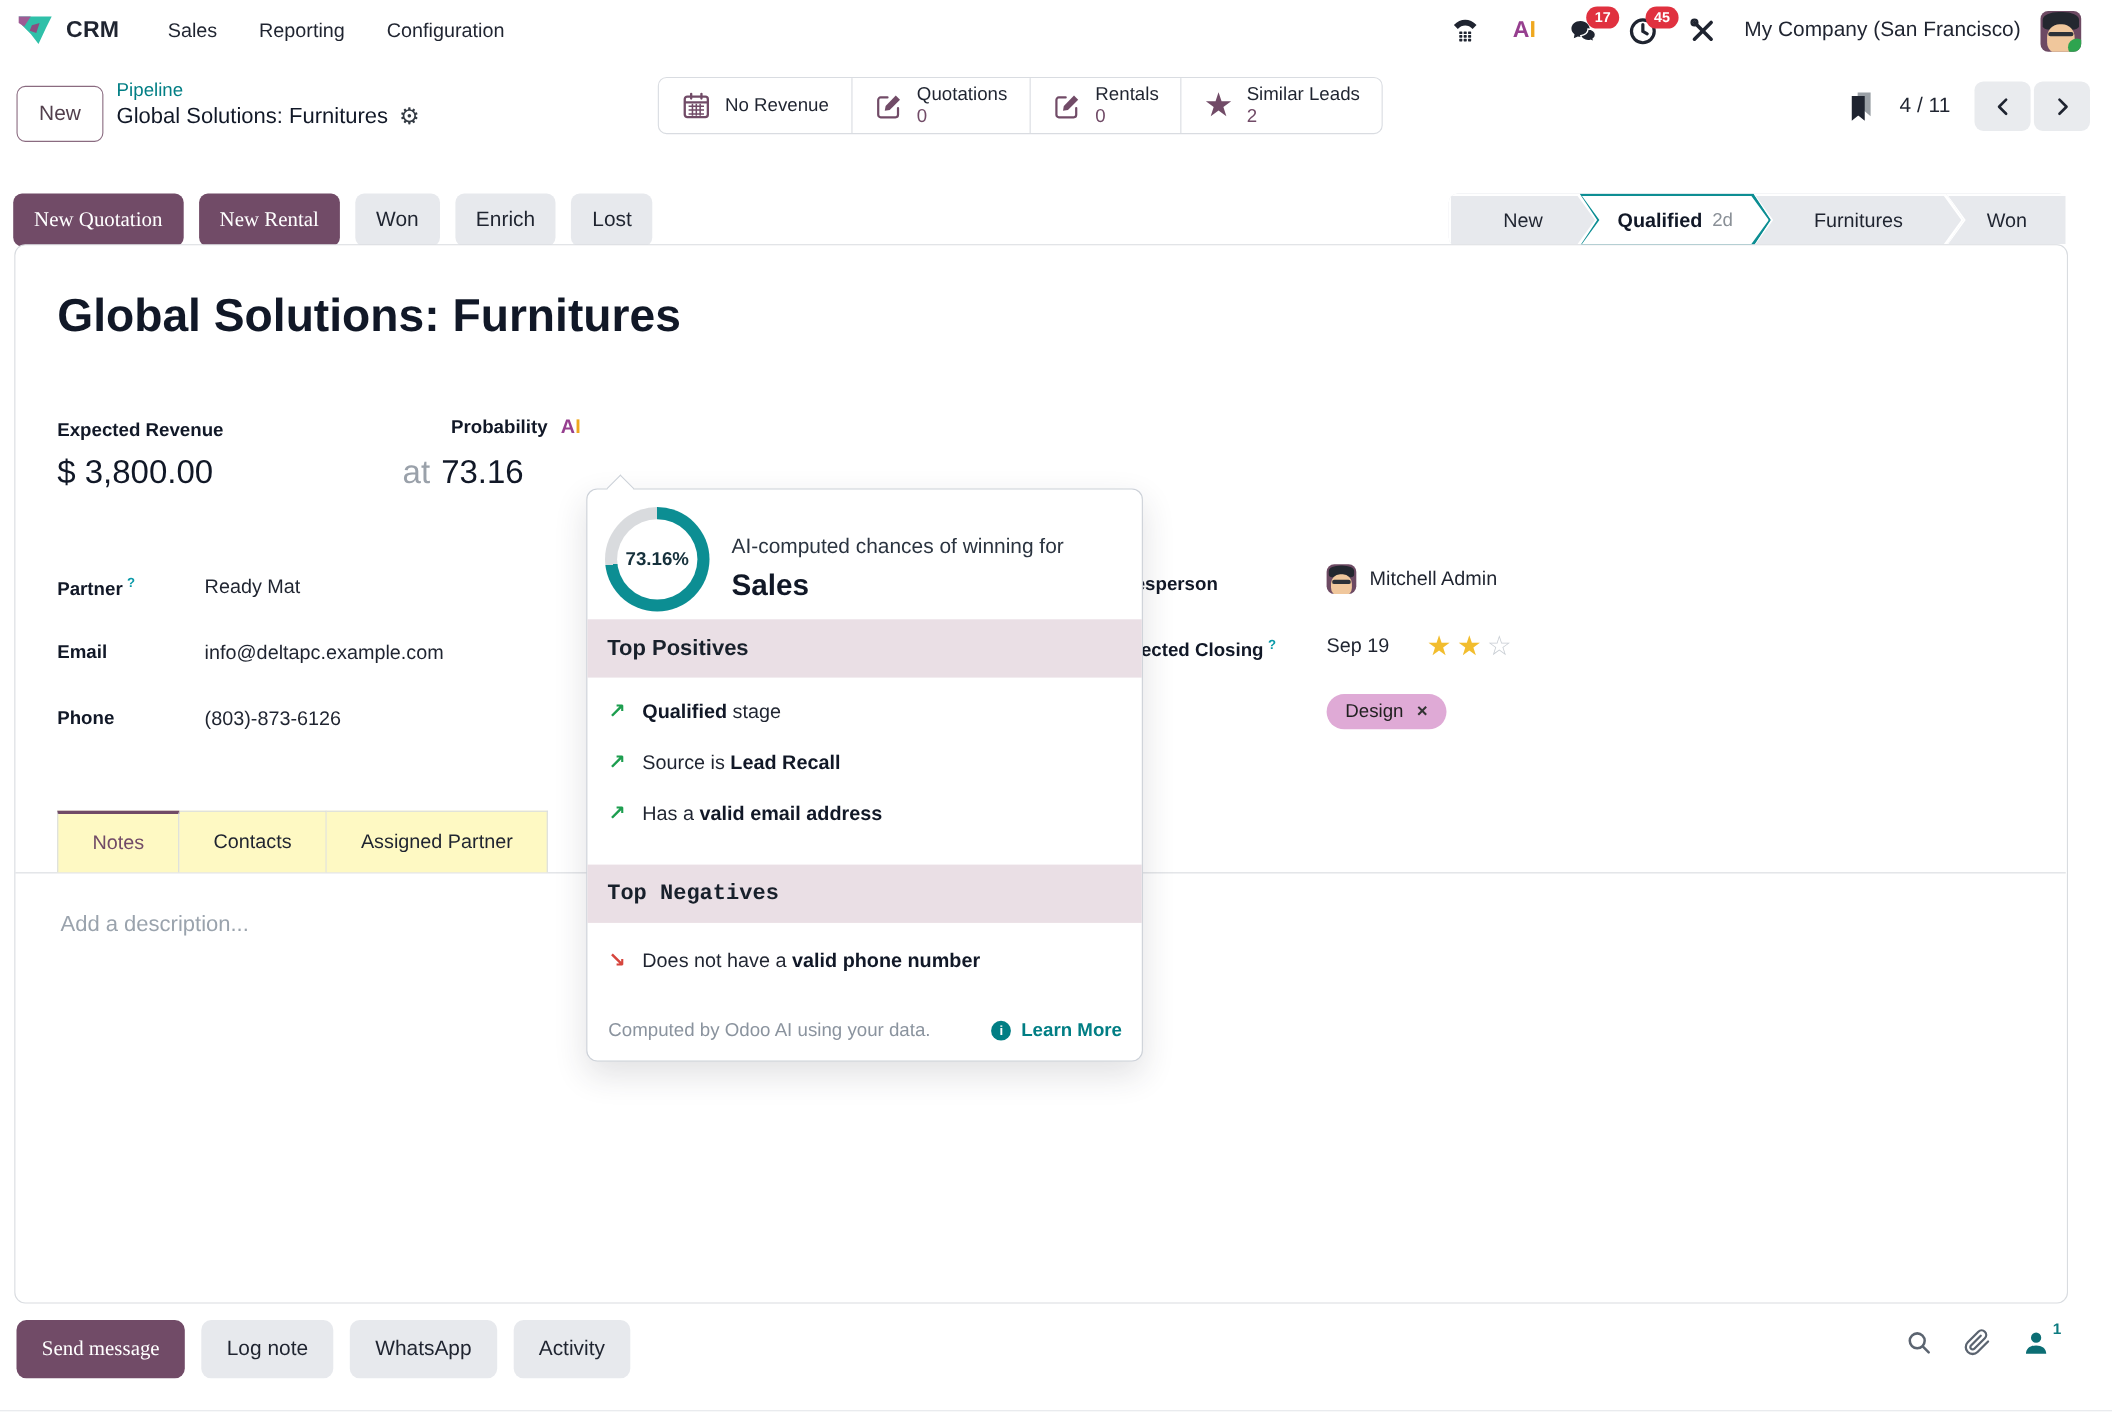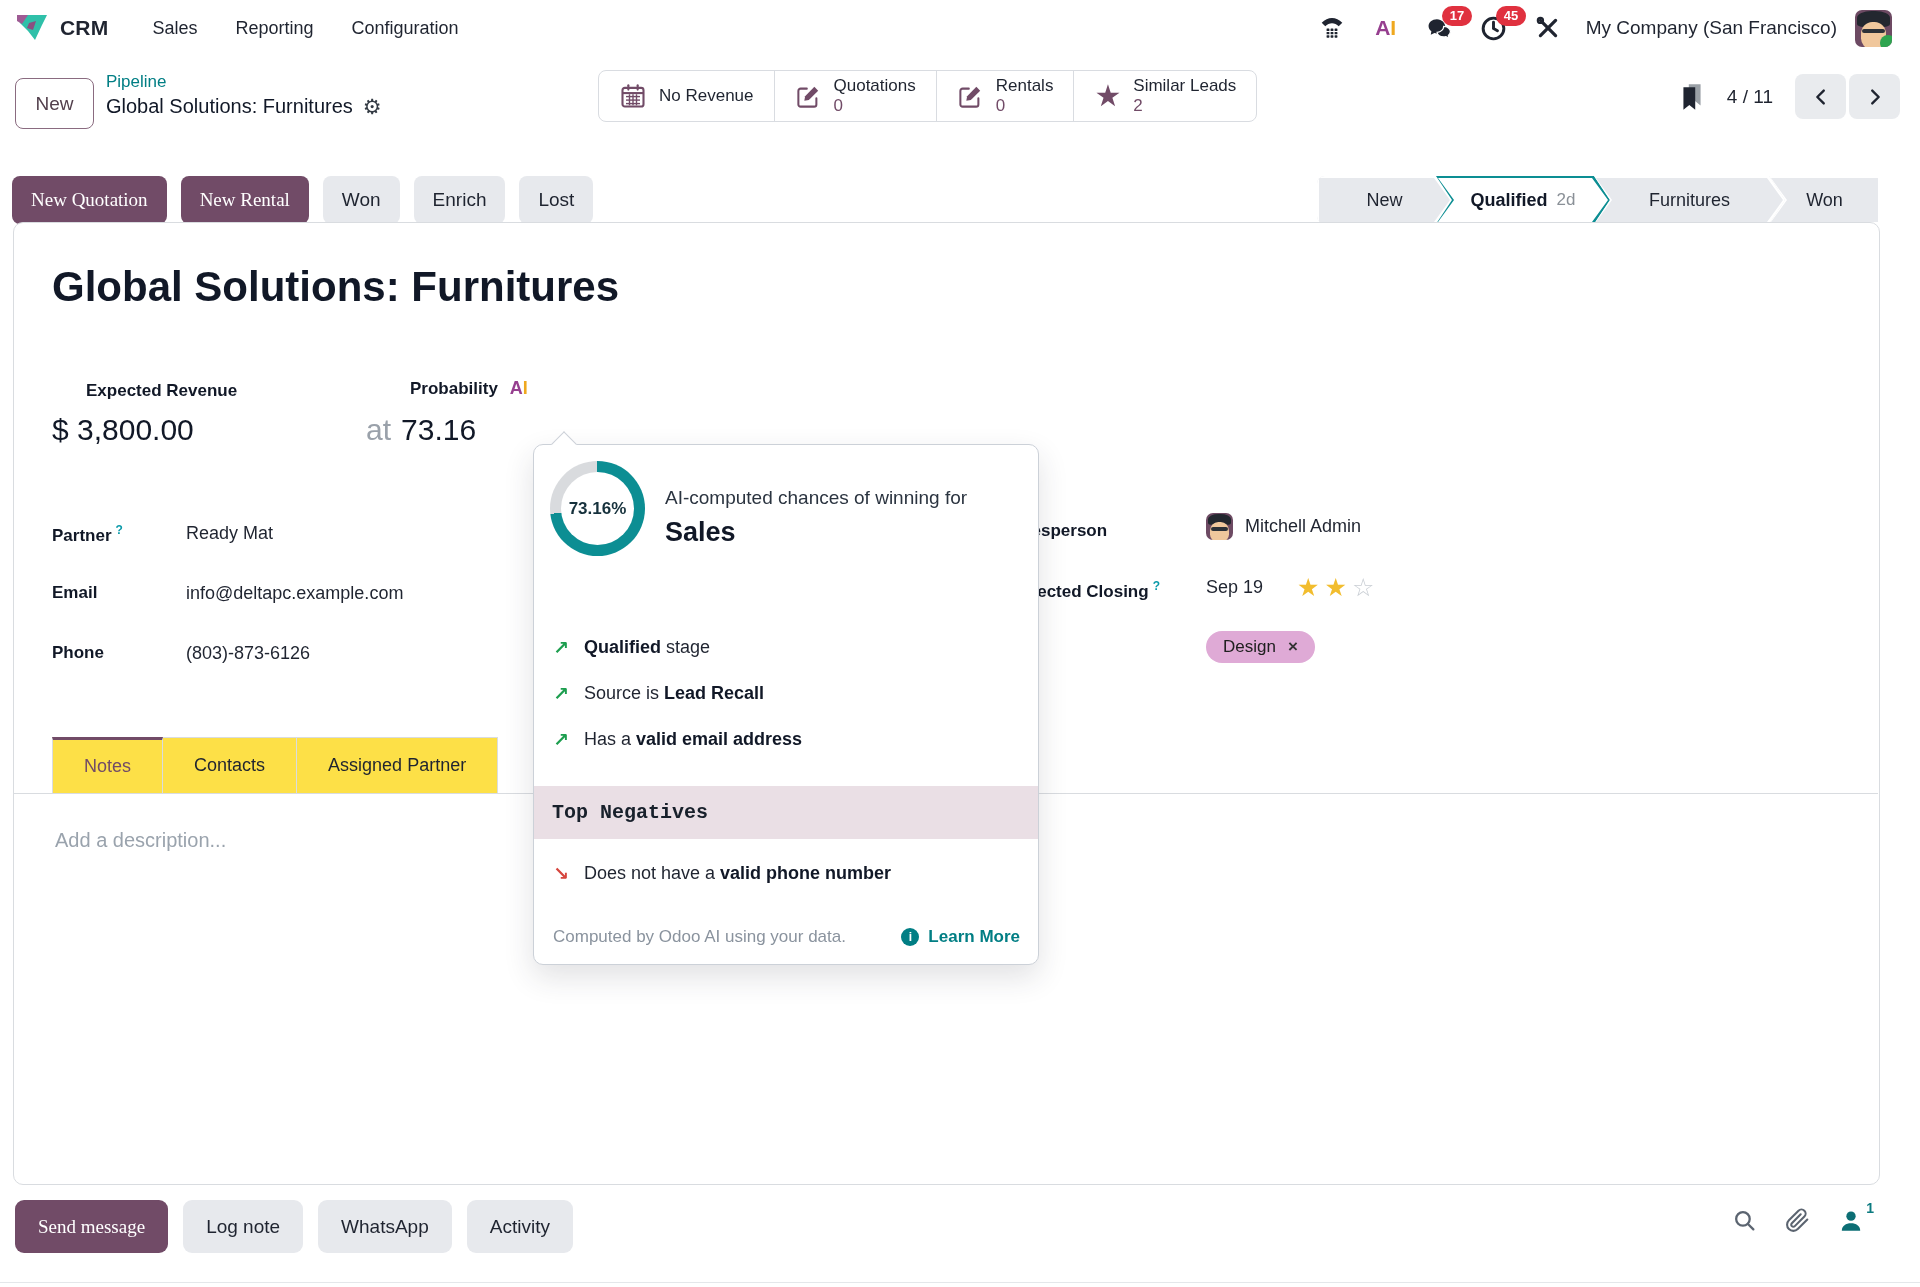--- a/index.html
+++ b/index.html
@@ -60,40 +60,40 @@
   .stage.first{border-radius:8px 0 0 8px;overflow:hidden;}
   .stage.active .outer{background:#0c8e93;}
   .stage.active .inner{background:#fff;}
   .stage.active .stage-label{font-weight:700;color:#111827;}
   .stage-duration{color:#8a9097;font-size:17px;}
 
   
   .sheet{position:absolute;left:13px;top:222px;width:1867px;height:963px;background:#fff;border:1px solid #d9dce0;border-radius:10px;}
   .lead-title{position:absolute;left:38px;top:40px;font-size:42px;font-weight:600;color:#111827;}
   .f-label{font-size:17px;font-weight:700;color:#111827;}
-  .rev-label{position:absolute;left:38px;top:158px;margin-left:34px;}
+  .rev-label{position:absolute;left:38px;top:158px;}
   .rev-value{position:absolute;left:38px;top:190px;font-size:30px;color:#111827;}
   .prob-label{position:absolute;left:396px;top:155px;display:flex;align-items:center;gap:12px;}
   .prob-value{position:absolute;left:352px;top:190px;font-size:30px;}
   .prob-value .at{color:#9aa1aa;margin-right:10px;}
   .prob-value .num{color:#111827;}
   .ai-small{font-size:18px;font-weight:800;}
   .row-label{position:absolute;font-size:17px;font-weight:700;color:#111827;}
   .row-value{position:absolute;font-size:18px;color:#1f2430;}
   .help{color:#0b9aa9;font-size:12px;vertical-align:super;margin-left:4px;font-weight:700;}
   .sp-value{display:flex;align-items:center;gap:12px;}
   .sp-avatar{width:27px;height:27px;}
   .closing-value{display:flex;align-items:center;gap:34px;}
   .stars{display:flex;gap:5px;font-size:25px;line-height:1;cursor:pointer;}
   .star-on{color:#f2bd2e;} .star-off{color:#c9ced4;}
   .tag{display:inline-flex;align-items:center;gap:12px;background:#dfaad6;border-radius:18px;padding:6px 17px;font-size:17px;color:#202020;cursor:pointer;}
   .tag-x{font-weight:700;color:#333;cursor:pointer;}
 
   .tabs{position:absolute;left:0;right:1px;top:514px;height:57px;border-bottom:1px solid #d9dce0;padding-left:38px;display:flex;}
-  .tab{display:flex;align-items:center;padding:0 31px;font-size:18px;color:#1f2430;border:1px solid #d9dce0;border-bottom:none;cursor:pointer;background:#fde047;}
+  .tab{display:flex;align-items:center;padding:0 31px;font-size:18px;color:#1f2430;border:1px solid #d9dce0;border-bottom:none;cursor:pointer;background:#fef9c3;}
   .tab.active{border-top:3px solid #714B67;color:#714B67;font-weight:500;position:relative;}
   .tab + .tab{border-left:none;}
   .description{position:absolute;left:41px;top:606px;font-size:20px;color:#9aa3ad;cursor:text;}
 
   
   .tooltip{position:absolute;left:533px;top:444px;width:506px;height:521px;background:#fff;border:1px solid #ccd1d8;border-radius:10px;box-shadow:0 12px 30px rgba(40,40,60,.14);z-index:50;}
   .tip-arrow{position:absolute;top:-10px;left:21px;width:18px;height:18px;background:#fff;border-left:1px solid #ccd1d8;border-top:1px solid #ccd1d8;transform:rotate(45deg);}
   .tip-header{position:absolute;left:16px;top:16px;right:14px;display:flex;gap:20px;}
   .donut{width:95px;height:95px;border-radius:50%;position:relative;flex:none;background:conic-gradient(#0c8e93 73.16%, #d9dbde 0);}
   .donut::after{content:"";position:absolute;inset:11px;background:#fff;border-radius:50%;}
@@ -384,20 +384,21 @@
   <div class="tip-header">
     <div class="donut" style="background: conic-gradient(rgb(12, 142, 147) 73.16%, rgb(217, 219, 222) 0deg);">
       <span class="donut-text">73.16%</span>
     </div>
     <div>
       <div class="tip-title">AI-computed chances of winning for</div>
       <div class="tip-team">Sales</div>
     </div>
   </div>
 
+  <div class="tip-band band-pos">Top Positives</div>
   <div class="tip-item" style="top:192px">
     <span class="dir dir-up">↗</span>
     <span><span></span><b>Qualified</b><span> stage</span></span>
   </div>
   <div class="tip-item" style="top:238px">
     <span class="dir dir-up">↗</span>
     <span><span>Source is </span><b>Lead Recall</b><span></span></span>
   </div>
   <div class="tip-item" style="top:284px">
     <span class="dir dir-up">↗</span>

